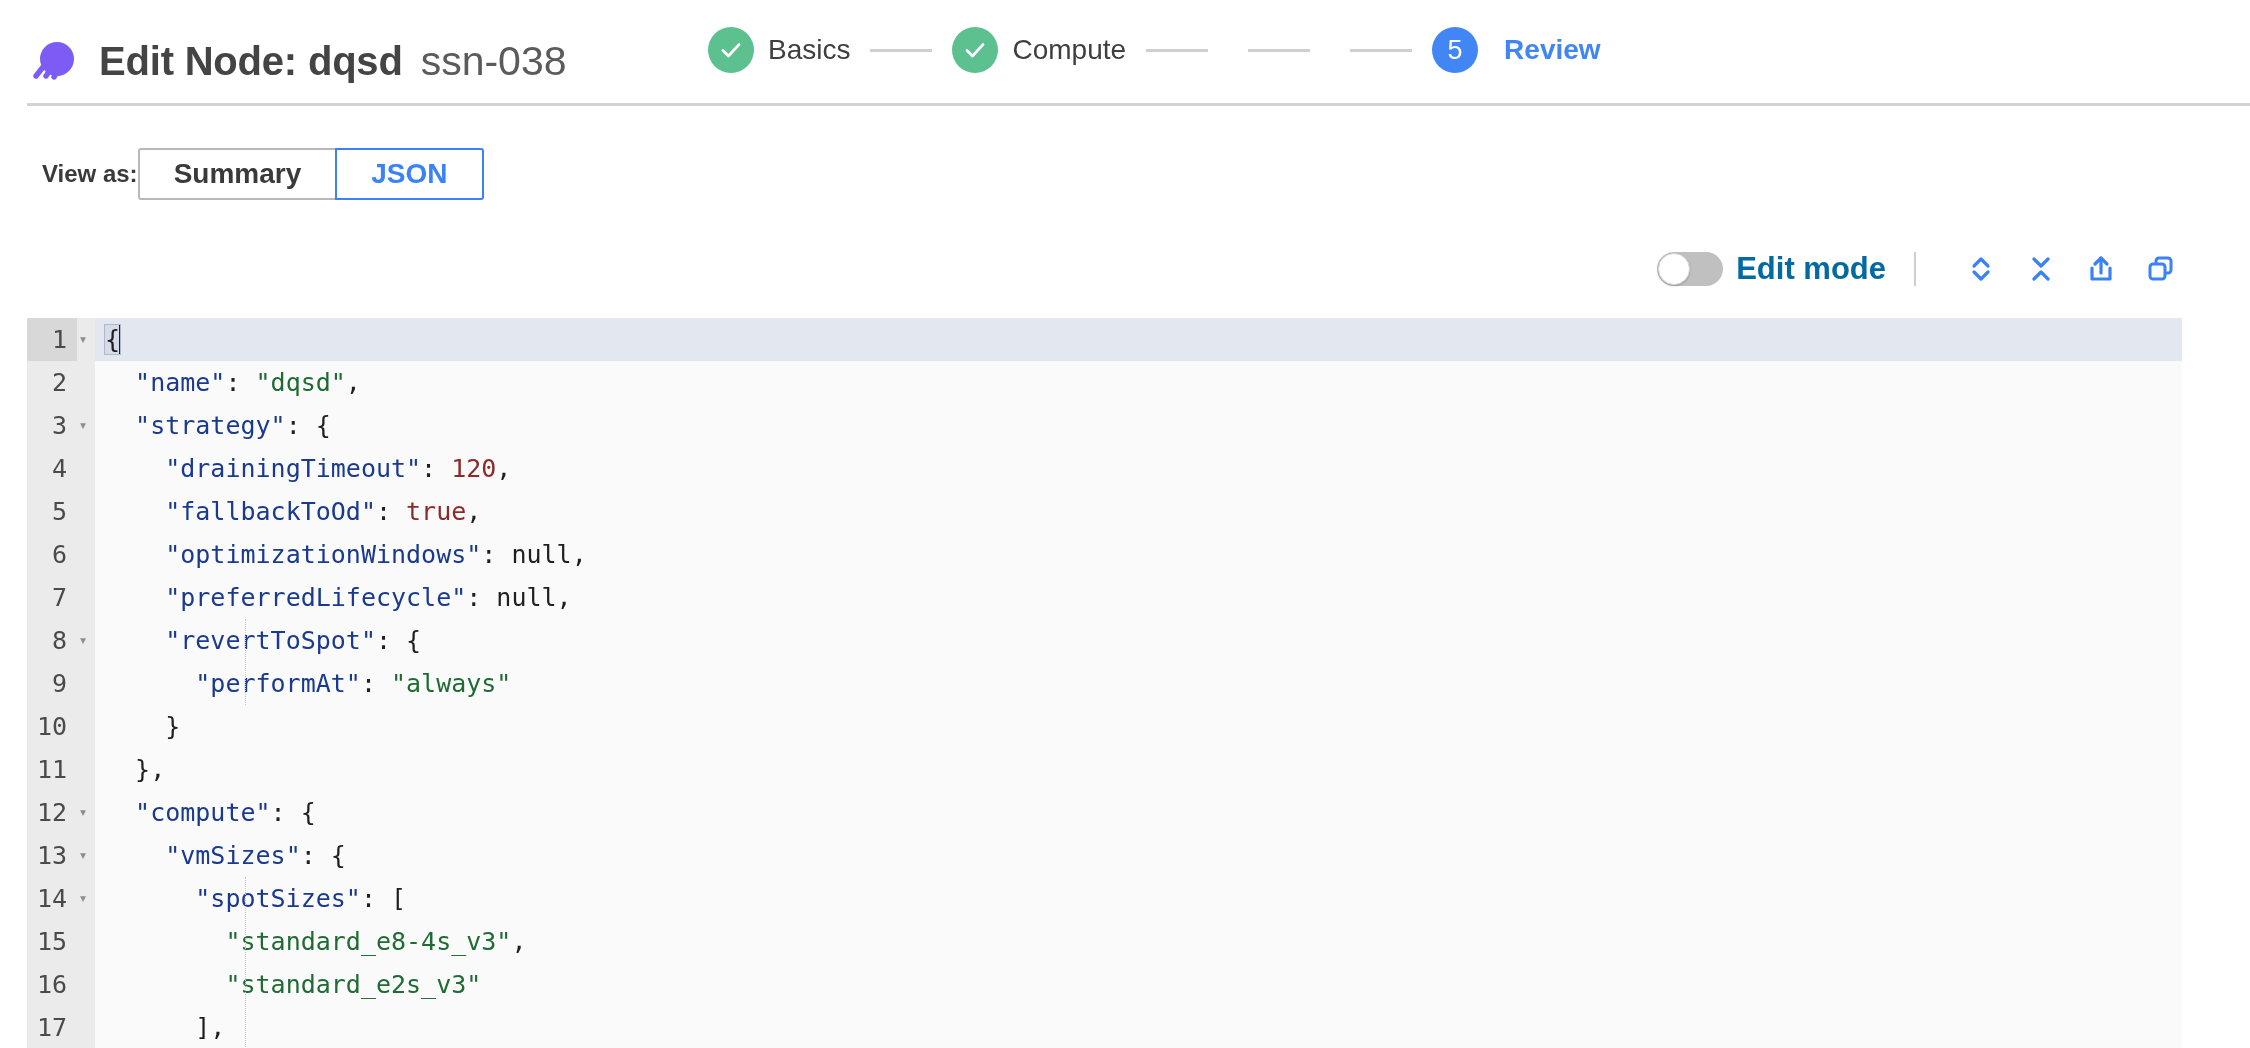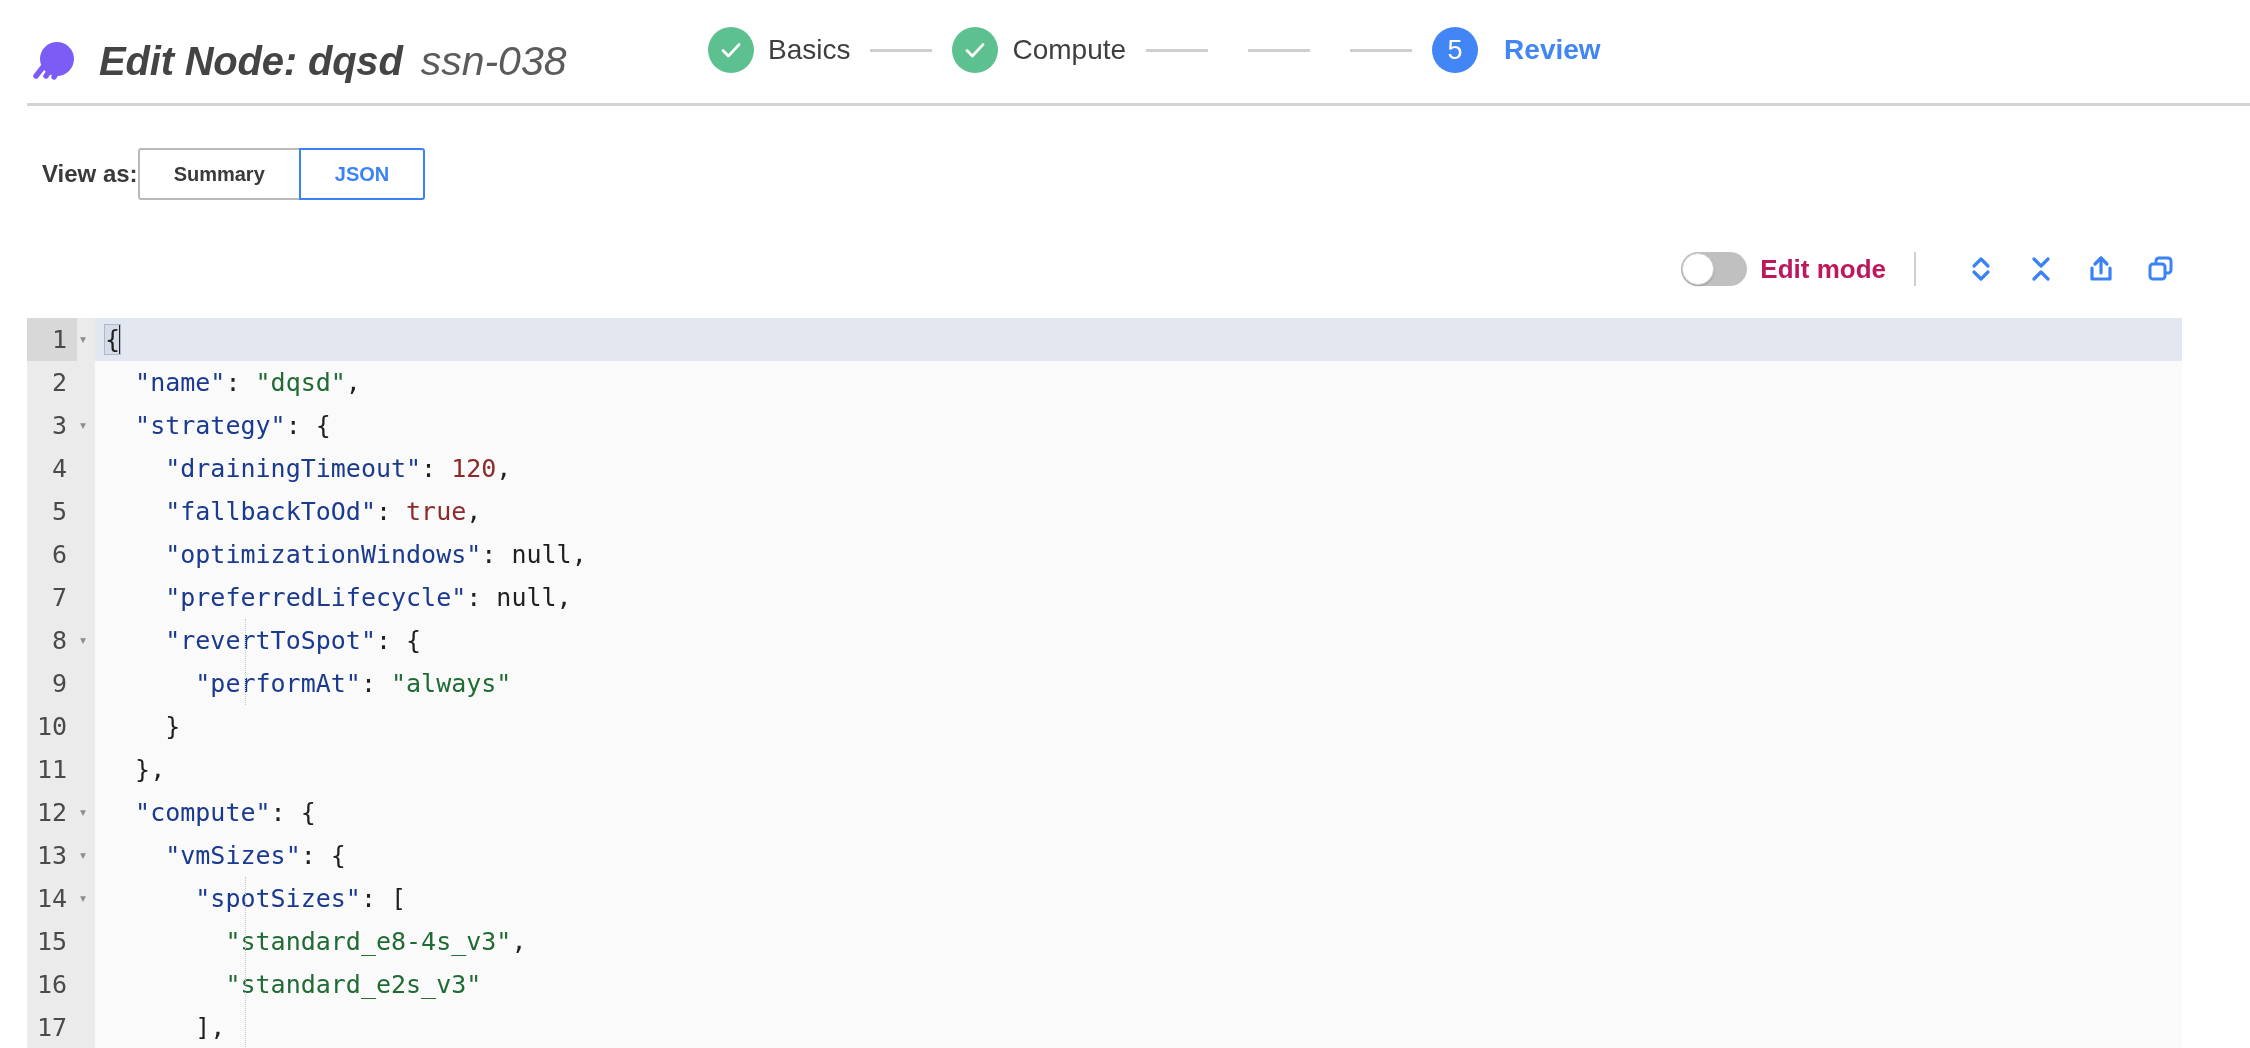--- a/index.html
+++ b/index.html
@@ -45,21 +45,20 @@
     width: 50px;
     height: 50px;
     flex: none;
     margin-right: 22px;
   }
   .title-row {
     display: flex;
     align-items: baseline;
     flex: none;
     white-space: nowrap;
-    font-style: italic;
   }
   .page-title {
     font-size: 40px;
     font-weight: 700;
     color: #444444;
     letter-spacing: -0.2px;
   }
   .page-subtitle {
     font-size: 41px;
     font-weight: 400;
@@ -138,21 +137,21 @@
   .segmented {
     display: flex;
     align-items: stretch;
     height: 52px;
   }
   .seg-btn {
     display: flex;
     align-items: center;
     justify-content: center;
     padding: 12px 34px;
-    font-size: 20px;
+    font-size: 28px;
     font-weight: 700;
     background: #ffffff;
     border: 2px solid #b9b9b9;
     color: #3a3a3a;
     box-sizing: border-box;
     cursor: pointer;
     border-radius: 3px 0 0 3px;
   }
   .seg-btn.active {
     border: 2px solid #3b82f6;
@@ -188,23 +187,23 @@
     top: 1px;
     width: 32px;
     height: 32px;
     border-radius: 50%;
     background: #ffffff;
     border: 1px solid #d6d6d6;
     box-sizing: border-box;
     box-shadow: 0 1px 2px rgba(0,0,0,0.22);
   }
   .toggle-label {
-    font-size: 26px;
+    font-size: 31px;
     font-weight: 700;
-    color: #be185d;
+    color: #0369a1;
     margin-left: 13px;
   }
   .tb-divider {
     width: 2px;
     height: 34px;
     background: #cfcfcf;
     margin: 0 28px;
     flex: none;
   }
   .tb-icon {

